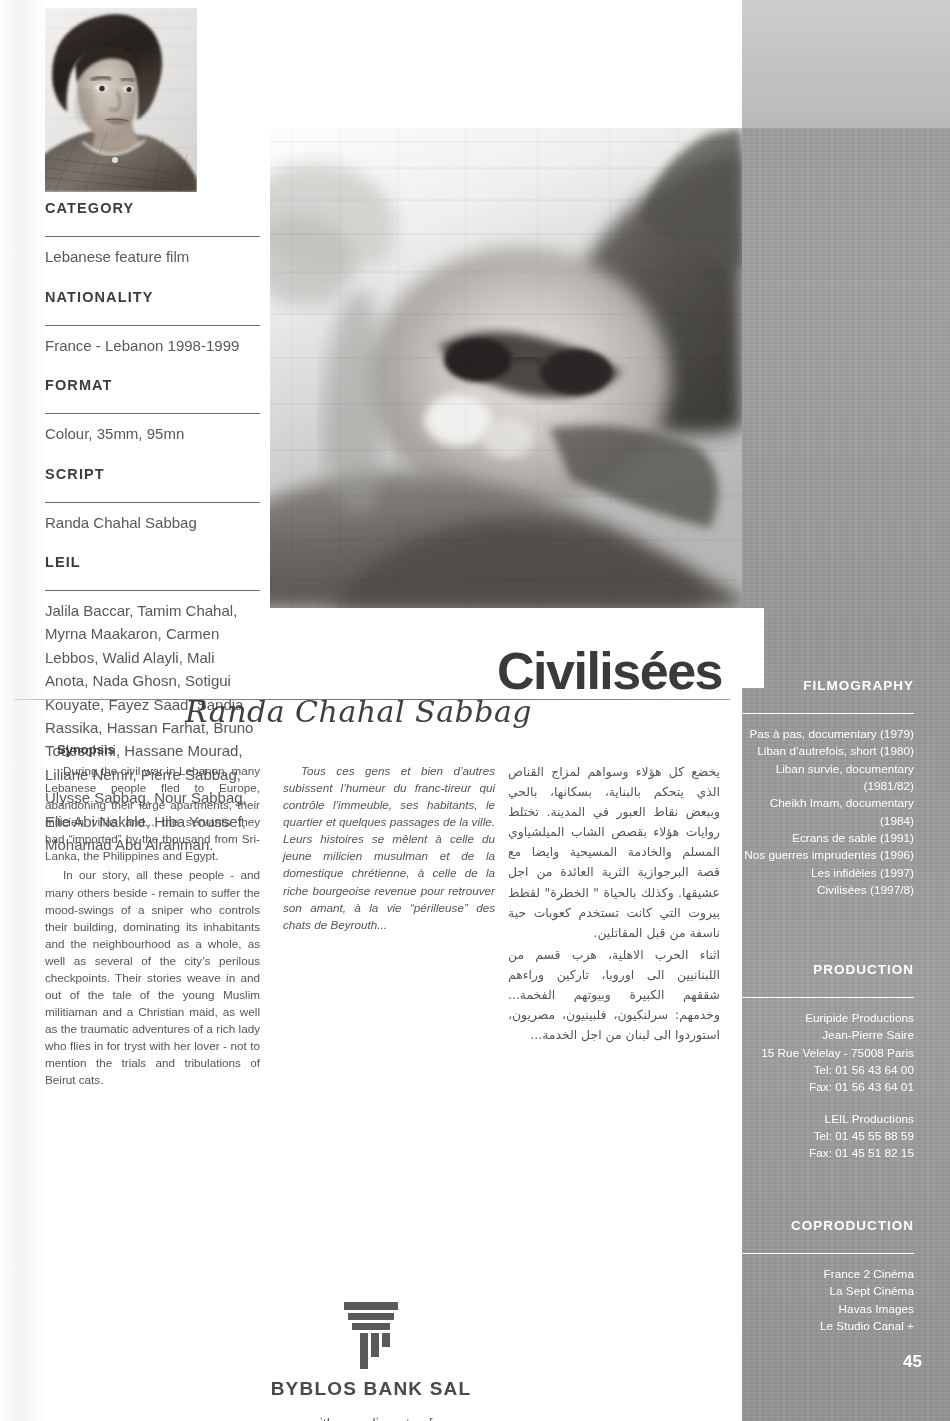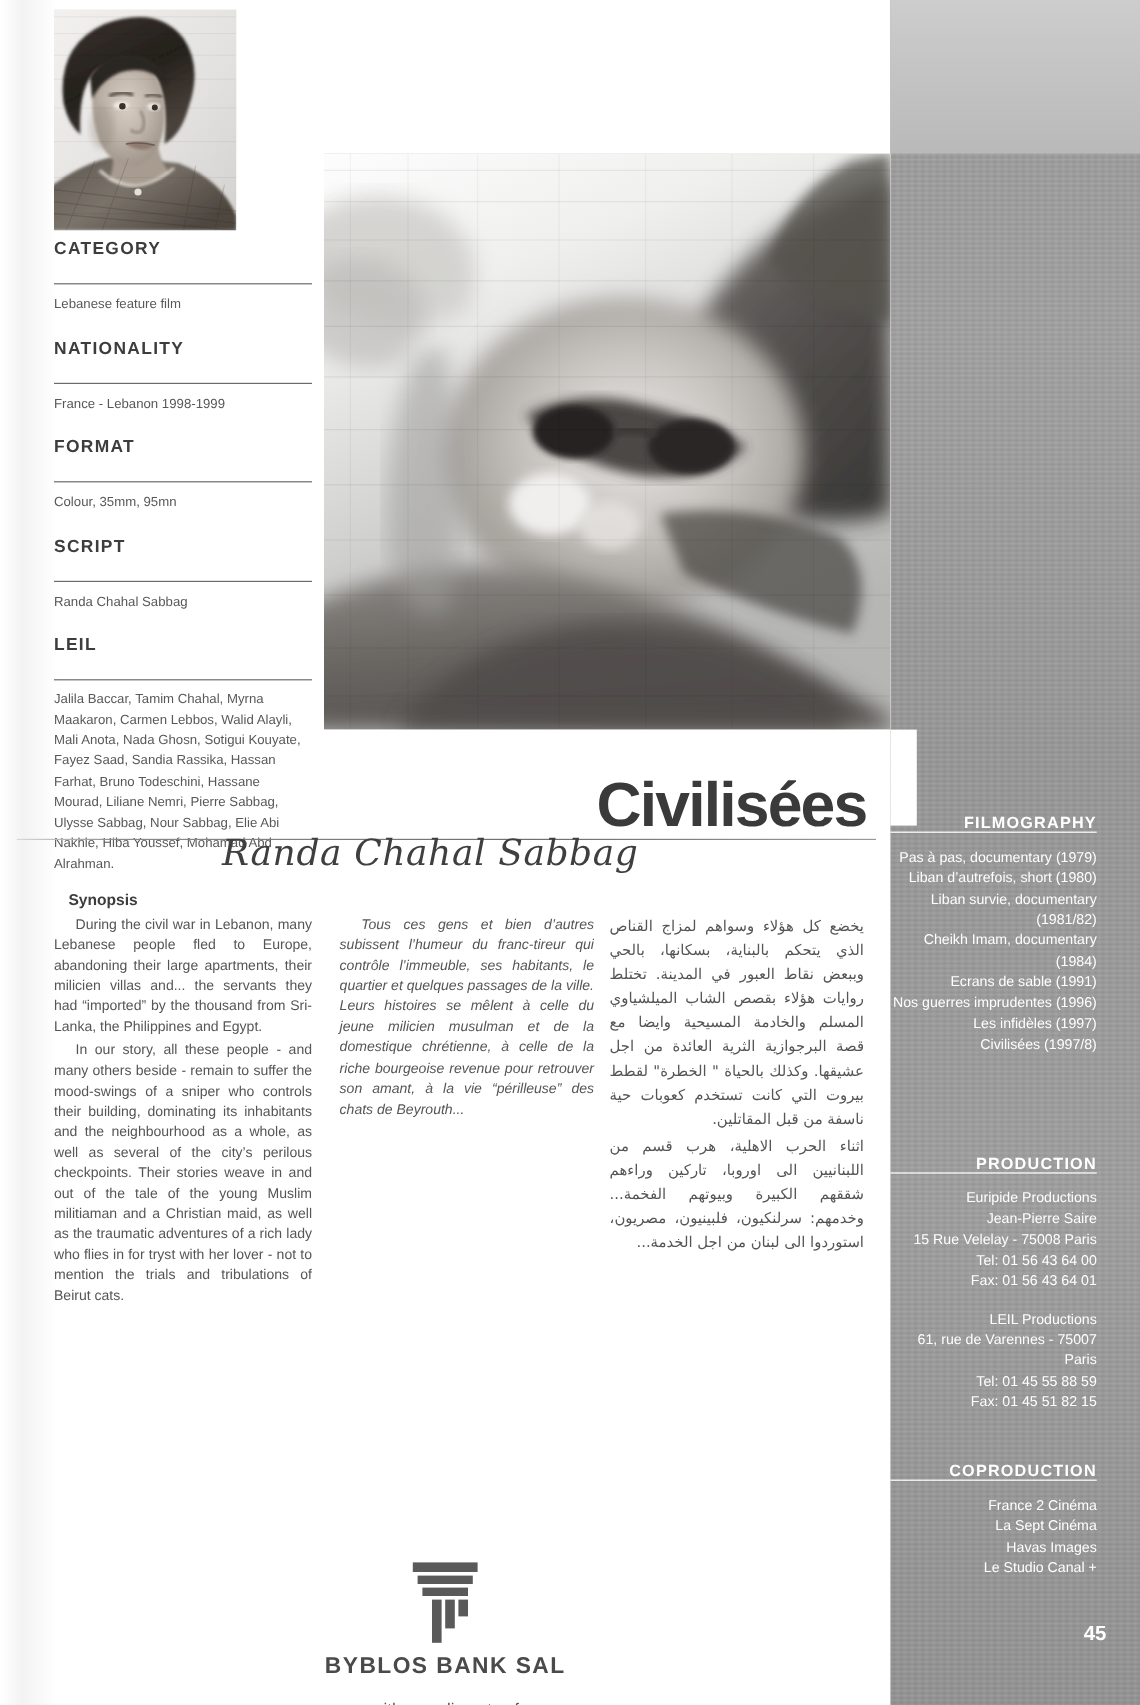--- a/index.html
+++ b/index.html
@@ -91,21 +91,21 @@
     font-size: 14.5px;
     font-weight: bold;
     letter-spacing: 1.1px;
     color: #3d3d3d;
     border-bottom: 1.6px solid #6b6b6b;
     padding-bottom: 20px;
     margin: 0 0 9px 0;
   }
   .info-head.tight { margin-bottom: 8px; }
   .info-body {
-    font-size: 11px;
+    font-size: 15px;
     line-height: 1.5;
     color: #585858;
     margin: 0 0 20px 0;
   }
   .info-body.cast {
     margin-bottom: 0;
     line-height: 1.56;
     text-align: left;
   }
 
@@ -183,21 +183,21 @@
     color: #ffffff;
     padding-right: 18px;
     box-sizing: border-box;
   }
   .sb-head {
     font-size: 13.5px;
     font-weight: bold;
     letter-spacing: 1px;
     color: #ffffff;
     border-bottom: 1.6px solid #ffffff;
-    padding-bottom: 0;
+    padding-bottom: 20px;
     margin: 0 0 12px 0;
     text-align: right;
   }
   .sb-list {
     font-size: 11.8px;
     line-height: 1.47;
     color: #ffffff;
     margin: 0;
     text-align: right;
   }
@@ -456,21 +456,20 @@
   <div class="sb-list">
     <div class="blk">
       <div>Euripide Productions</div>
       <div>Jean-Pierre Saire</div>
       <div>15 Rue Velelay - 75008 Paris</div>
       <div>Tel: 01 56 43 64 00</div>
       <div>Fax: 01 56 43 64 01</div>
     </div>
     <div class="blk">
       <div>LEIL Productions</div>
-      <div>61, rue de Varennes - 75007 Paris</div>
       <div>Tel: 01 45 55 88 59</div>
       <div>Fax: 01 45 51 82 15</div>
     </div>
   </div>
 </div>
 
 <div class="sb" id="coproduction-section">
   <h2 class="sb-head">COPRODUCTION</h2>
   <div class="sb-list">
     <div>France 2 Cinéma</div>

